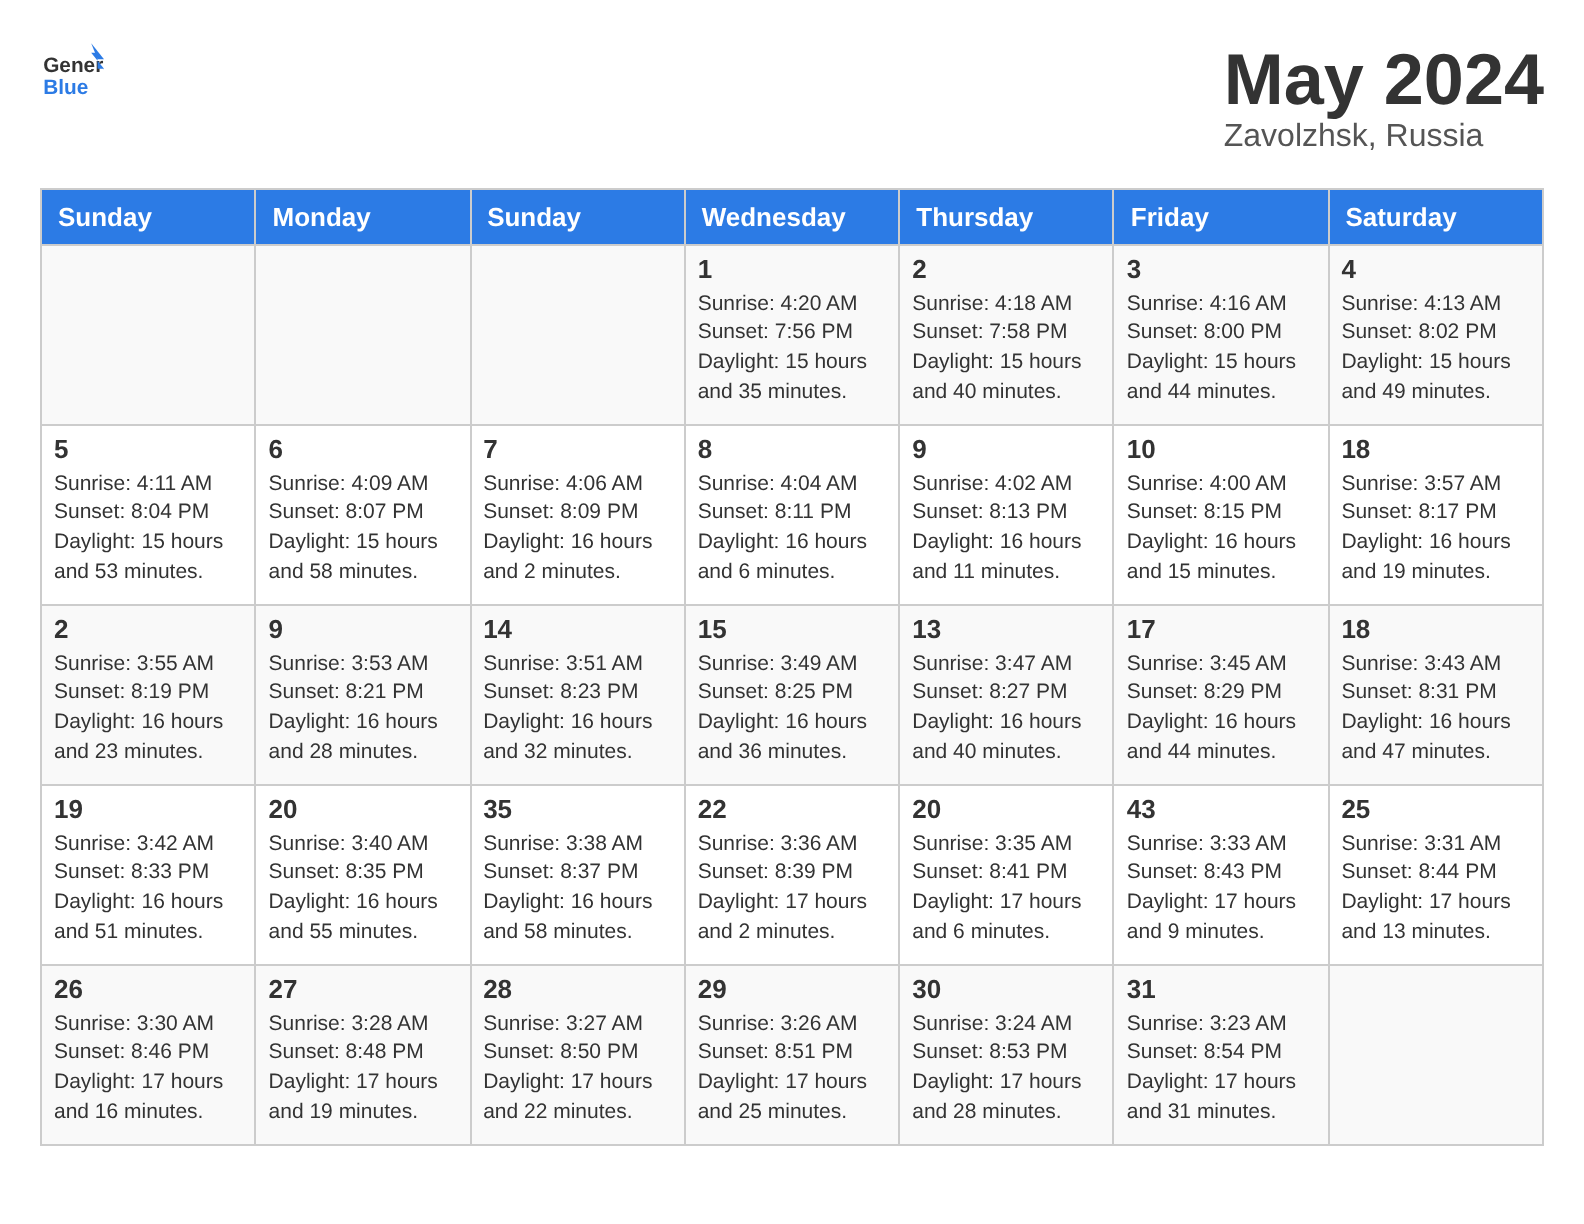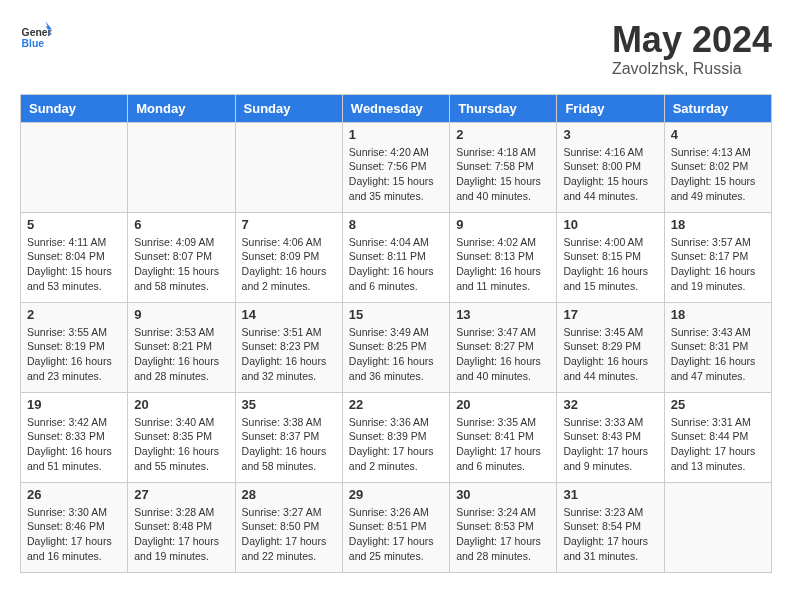--- a/index.html
+++ b/index.html
@@ -207,21 +207,21 @@
         </td>
         <td>
           <div class="day-num">22</div>
           <div class="day-info">Sunrise: 3:36 AM<br>Sunset: 8:39 PM<br>Daylight: 17 hours<br>and 2 minutes.</div>
         </td>
         <td>
           <div class="day-num">20</div>
           <div class="day-info">Sunrise: 3:35 AM<br>Sunset: 8:41 PM<br>Daylight: 17 hours<br>and 6 minutes.</div>
         </td>
         <td>
-          <div class="day-num">32</div>
+          <div class="day-num">43</div>
           <div class="day-info">Sunrise: 3:33 AM<br>Sunset: 8:43 PM<br>Daylight: 17 hours<br>and 9 minutes.</div>
         </td>
         <td>
           <div class="day-num">25</div>
           <div class="day-info">Sunrise: 3:31 AM<br>Sunset: 8:44 PM<br>Daylight: 17 hours<br>and 13 minutes.</div>
         </td>
       </tr>
       <tr>
         <td>
           <div class="day-num">26</div>

